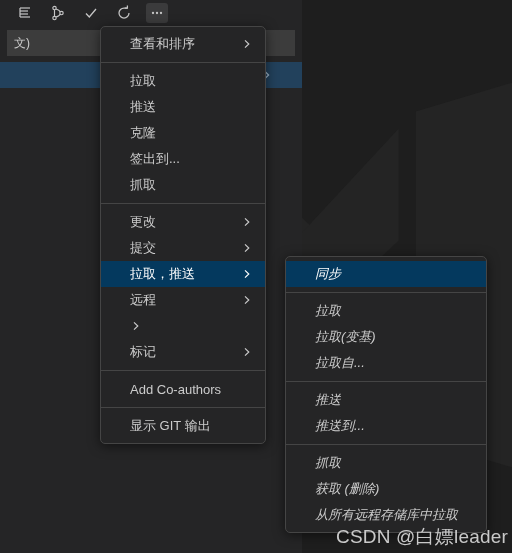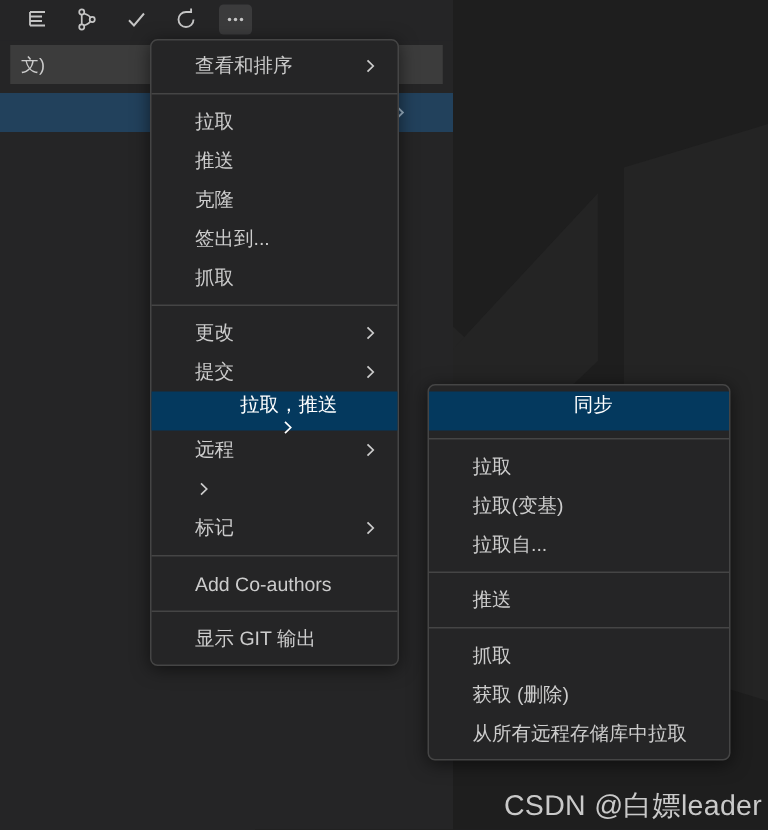--- a/index.html
+++ b/index.html
@@ -130,37 +130,37 @@
     position: absolute;
     left: 285px;
     top: 256px;
     width: 202px;
     background: #252526;
     border: 1px solid #454545;
     border-radius: 5px;
     box-shadow: 0 2px 12px rgba(0,0,0,0.55);
     padding: 4px 0;
     z-index: 50;
+    font-style: italic;
   }
 
   .menu-item {
     height: 26px;
     display: flex;
     align-items: center;
     padding: 0 10px 0 29px;
     color: #cccccc;
     font-size: 13px;
     white-space: nowrap;
     cursor: pointer;
     position: relative;
   }
   .menu-item.highlight {
     background: #04395e;
     color: #ffffff;
-    flex-direction: column;
   }
   .menu-item .label { flex: 1 1 auto; }
   .menu-item .submenu-arrow {
     flex: 0 0 auto;
     color: #cccccc;
     display: flex;
     align-items: center;
     margin-right: 2px;
   }
   .menu-item.highlight .submenu-arrow { color: #ffffff; }
@@ -355,20 +355,23 @@
     <div class="menu-item">
       <span class="label">拉取(变基)</span>
     </div>
     <div class="menu-item">
       <span class="label">拉取自...</span>
     </div>
     <div class="menu-sep"></div>
     <div class="menu-item">
       <span class="label">推送</span>
     </div>
+    <div class="menu-item">
+      <span class="label">推送到...</span>
+    </div>
     <div class="menu-sep"></div>
     <div class="menu-item">
       <span class="label">抓取</span>
     </div>
     <div class="menu-item">
       <span class="label">获取 (删除)</span>
     </div>
     <div class="menu-item">
       <span class="label">从所有远程存储库中拉取</span>
     </div>

